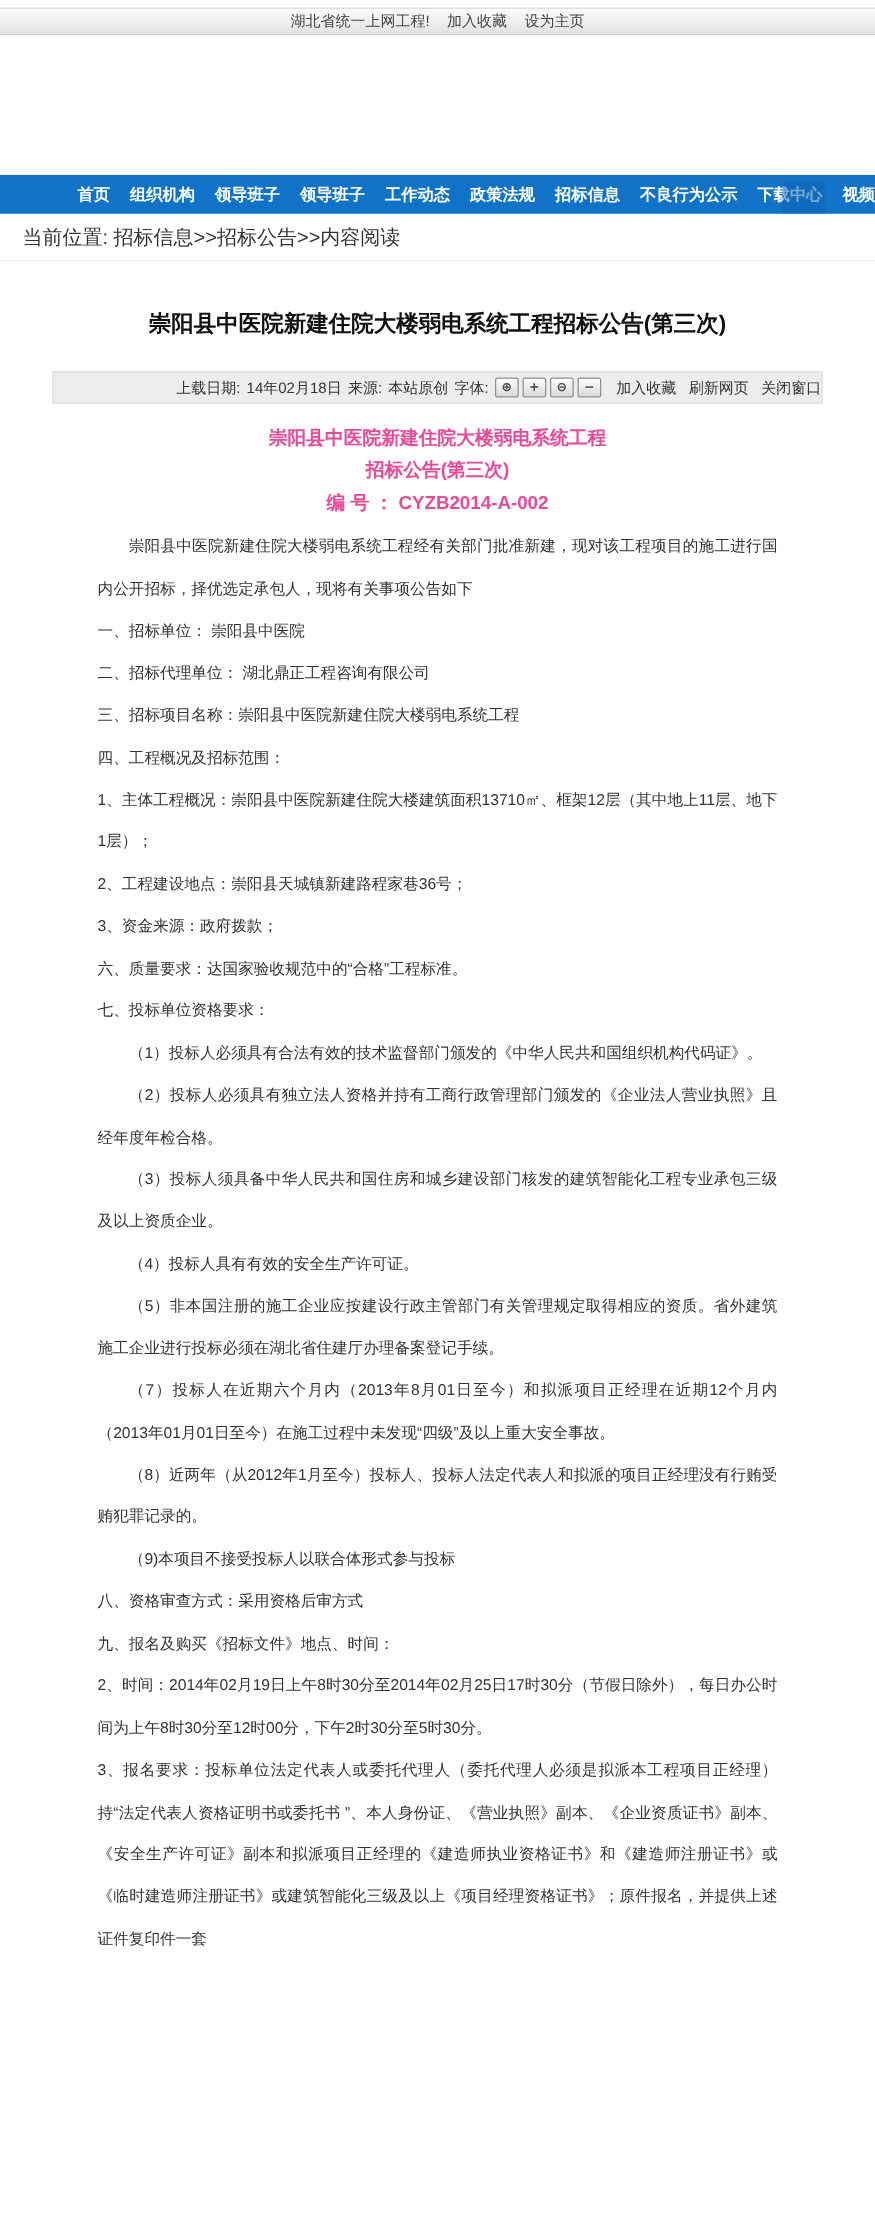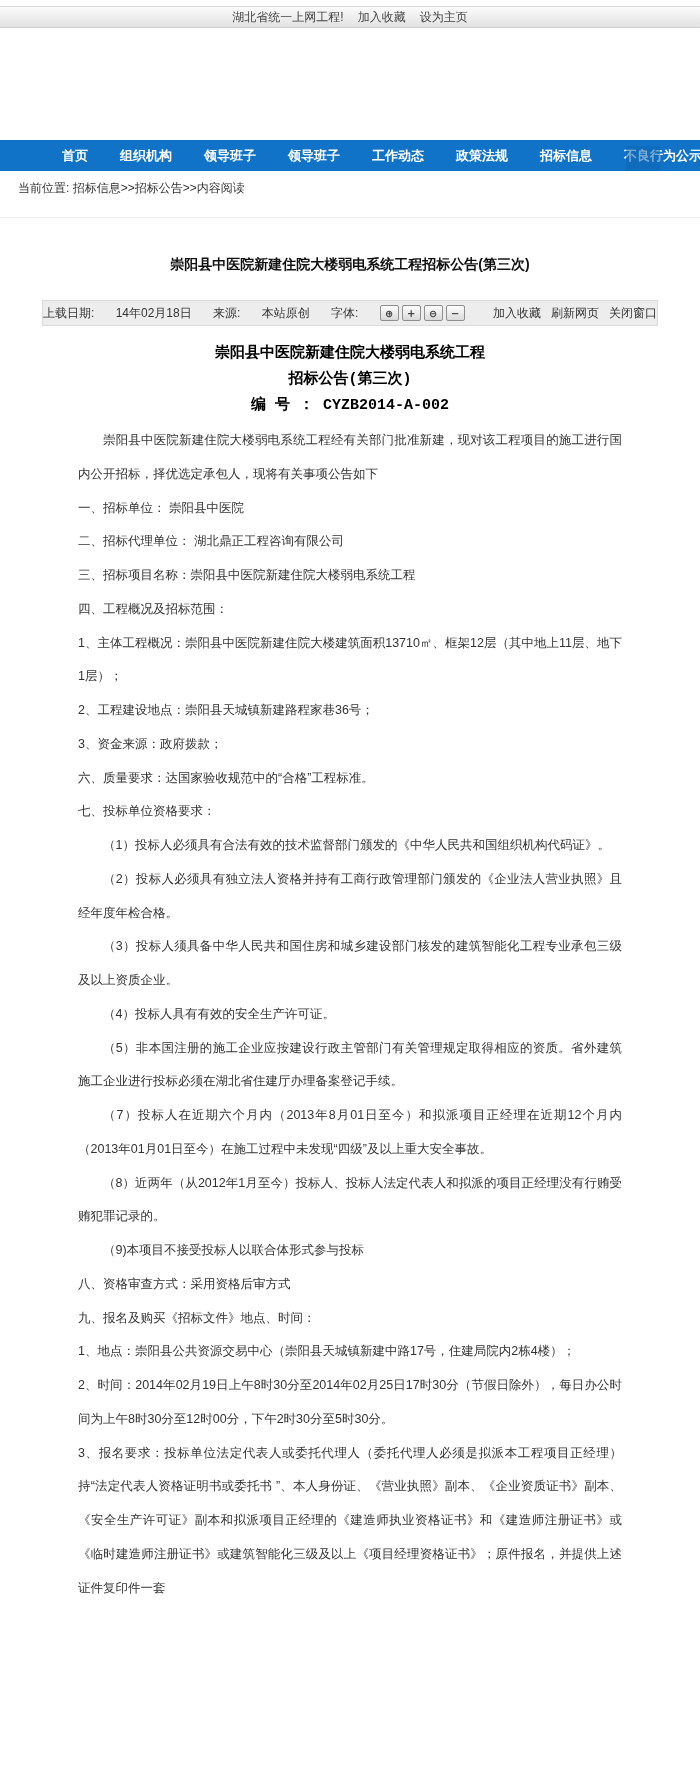--- a/index.html
+++ b/index.html
@@ -9,45 +9,45 @@
   .top-bar{margin-top:6px;height:20px;line-height:20px;
     background:linear-gradient(#fbfbfb,#e2e2e2);
     border-top:1px solid #d8d8d8;border-bottom:1px solid #cfcfcf;
     display:flex;justify-content:center;padding:0 16px;font-size:12px;color:#444;}
   .top-links a{color:#444;text-decoration:none;margin-left:14px;cursor:pointer;}
 
   .header-space{height:112px;background:#fff;}
 
   
   .nav{height:31px;line-height:31px;background:#1173c8;color:#fff;
-    font-size:13px;font-weight:bold;display:flex;gap:17px;padding-left:62px;position:relative;overflow:hidden;}
+    font-size:13px;font-weight:bold;display:flex;gap:1px;padding-left:62px;position:relative;overflow:hidden;}
   .nav a{color:#fff;text-decoration:none;margin-right:15px;white-space:nowrap;cursor:pointer;}
   .nav::after{content:"";position:absolute;right:40px;top:6px;width:34px;height:25px;background:#0f66b2;opacity:.55;}
 
-  .breadcrumb{padding:9px 0 20px 18px;font-size:12px;color:#333;border-bottom:1px solid #eee;}
+  .breadcrumb{padding:9px 0 7px 18px;font-size:16px;color:#333;border-bottom:1px solid #eee;}
 
-  .page-title{margin:38px 0 0;text-align:center;font-size:14px;font-weight:bold;color:#111;}
+  .page-title{margin:38px 0 0;text-align:center;font-size:18px;font-weight:bold;color:#111;}
 
   
   .meta-bar{margin:26px 42px 0;background:#ededed;border:1px solid #dcdcdc;height:24px;
-    display:flex;align-items:center;justify-content:space-between;gap:5px;font-size:12px;color:#333;}
+    display:flex;align-items:center;justify-content:flex-end;gap:5px;font-size:12px;color:#333;}
   .meta-bar .lbl{color:#333;}
   .icon-btn{width:17px;height:14px;border:1px solid #8f8f8f;border-radius:2px;
     background:linear-gradient(#fff,#d9d9d9);display:inline-flex;align-items:center;justify-content:center;
     font-size:10px;font-weight:bold;color:#444;cursor:pointer;font-family:"DejaVu Sans",sans-serif;}
   .zoom-in-icon::before{content:"⊕";}
   .font-increase-icon::before{content:"+";}
   .zoom-out-icon::before{content:"⊖";}
   .font-decrease-icon::before{content:"−";}
   .meta-action{color:#333;text-decoration:none;margin-left:4px;cursor:pointer;}
 
   
   article{margin:16px 78px 0;}
-  .art-heading{text-align:center;font-weight:bold;font-size:15px;line-height:1.6;color:#000000;
-    font-family:Liberation Mono, monospace;margin-bottom:6px;}
+  .art-heading{text-align:center;font-weight:bold;font-size:15px;line-height:1.6;color:#ec4899;
+    font-family:Liberation Sans, sans-serif;margin-bottom:6px;}
   .art-heading div{margin:2px 0;}
   article p{margin:0;font-size:12.5px;line-height:2.7;color:#333;text-align:justify;}
   article p.indent{text-indent:2em;}
   article p.sub{text-indent:2em;}
   article b{color:#222;}
 </style>
 </head>
 <body>
 
 <div class="top-bar">
@@ -118,17 +118,16 @@
       <p class="sub"><span>（1）投标人必须具有合法有效的技术监督部门颁发的《中华人民共和国组织机构代码证》。</span></p>
       <p class="sub"><span>（2）投标人必须具有独立法人资格并持有工商行政管理部门颁发的《企业法人营业执照》且经年度年检合格。</span></p>
       <p class="sub"><span>（3）投标人须具备中华人民共和国住房和城乡建设部门核发的建筑智能化工程专业承包三级及以上资质企业。</span></p>
       <p class="sub"><span>（4）投标人具有有效的安全生产许可证。</span></p>
       <p class="sub"><span>（5）非本国注册的施工企业应按建设行政主管部门有关管理规定取得相应的资质。省外建筑施工企业进行投标必须在湖北省住建厅办理备案登记手续。</span></p>
       <p class="sub"><span>（7）投标人在近期六个月内（2013年8月01日至今）和拟派项目正经理在近期12个月内（2013年01月01日至今）在施工过程中未发现“四级”及以上重大安全事故。</span></p>
       <p class="sub"><span>（8）近两年（从2012年1月至今）投标人、投标人法定代表人和拟派的项目正经理没有行贿受贿犯罪记录的。</span></p>
       <p class="sub"><span>（9)本项目不接受投标人以联合体形式参与投标</span></p>
       <p class="flush"><span>八、资格审查方式：采用资格后审方式</span></p>
       <p class="flush"><span>九、报名及购买《招标文件》地点、时间：</span></p>
-      <p class="flush"><span>1、地点：崇阳县公共资源交易中心（崇阳县天城镇新建中路17号，住建局院内2栋4楼）；</span></p>
       <p class="flush"><span>2、时间：2014年02月19日上午8时30分至2014年02月25日17时30分（节假日除外），每日办公时间为上午8时30分至12时00分，下午2时30分至5时30分。</span></p>
       <p class="flush"><span>3、报名要求：投标单位法定代表人或委托代理人（委托代理人必须是拟派本工程项目正经理）持“法定代表人资格证明书或委托书 ”、本人身份证、《营业执照》副本、《企业资质证书》副本、《安全生产许可证》副本和拟派项目正经理的《建造师执业资格证书》和《建造师注册证书》或《临时建造师注册证书》或建筑智能化三级及以上《项目经理资格证书》；原件报名，并提供上述证件复印件一套</span></p>
     </div>
 </article>
 
 </body></html>

